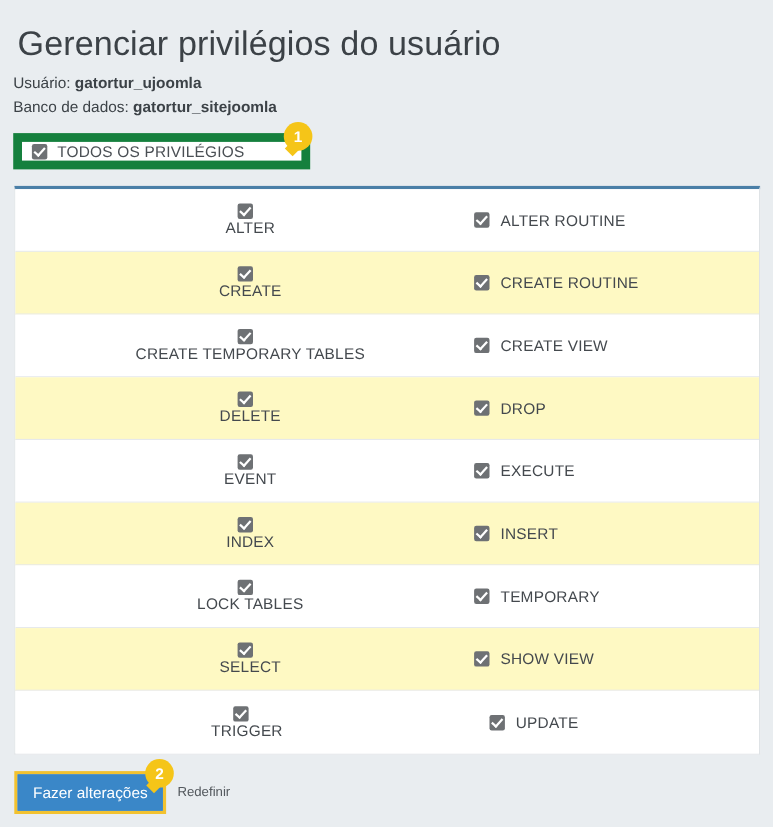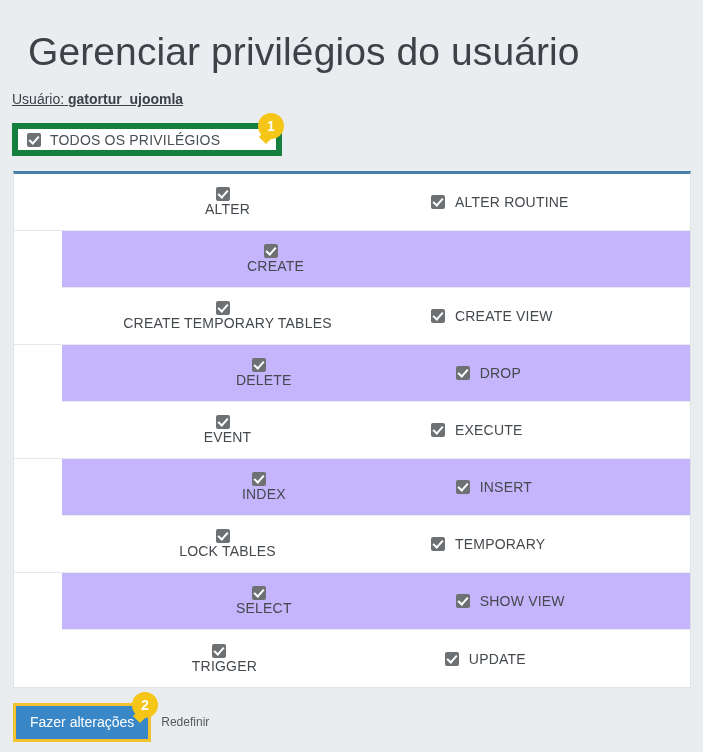--- a/index.html
+++ b/index.html
@@ -19,51 +19,51 @@
 
   .page {
     position: relative;
     width: 703px;
     height: 752px;
     padding: 0;
   }
 
   
   .page-title {
-    font-size: 39px;
+    font-size: 31px;
     font-weight: 400;
     color: #3c4247;
     letter-spacing: 0.1px;
-    margin: 16px;
+    margin: 4px;
     padding: 16px 0 0 12px;
     line-height: 40px;
   }
   .meta-line {
     font-size: 14px;
     color: #3c4247;
     padding-left: 12px;
     line-height: 22px;
   }
-  .meta-line:first-of-type { margin-top: 0; text-decoration: underline; }
+  .meta-line:first-of-type { margin-top: 0; }
   .meta-line b { font-weight: 700; }
 
   
   .allpriv-wrap {
     position: relative;
     margin: 13px 0 0 12px;
     width: 270px;
     height: 33px;
   }
   .allpriv-box {
     position: absolute;
     left: 0; top: 0;
     width: 270px;
     height: 33px;
     background: #ffffff;
-    border: 6px solid #15803d;
+    border: 8px solid #15803d;
     display: flex;
     align-items: center;
     padding-left: 9px;
   }
   .allpriv-label {
     font-size: 14px;
     color: #4a4f54;
     margin-left: 9px;
     letter-spacing: 0.2px;
   }
@@ -131,21 +131,21 @@
     background: #ffffff;
   }
   .row {
     display: flex;
     align-items: center;
     height: 57px;
     border-bottom: 1px solid #e6e9eb;
     background: #ffffff;
   }
   .row:last-child { border-bottom: none; gap: 20px; }
-  .row.alt { background: #c4b5fd; margin-left: 48px; }
+  .row.alt { background: #fef9c3; }
   .cell {
     display: flex;
     align-items: center;
     padding-left: 11px;
   }
   .cell.left  { width: 406px; flex-direction: column; }
   .cell.right { width: 260px; }
   .cell-label {
     font-size: 14px;
     color: #44494e;
@@ -198,20 +198,24 @@
 
 <div class="page">
 
   <h1 class="page-title">Gerenciar privilégios do usuário</h1>
 
   <div class="meta-line">
     <span>Usuário:</span>
     <b>gatortur_ujoomla</b>
   </div>
 
+  <div class="meta-line">
+    <span>Banco de dados:</span>
+    <b>gatortur_sitejoomla</b>
+  </div>
 
   <div class="allpriv-wrap">
     <div class="allpriv-box">
       <span class="cbx"></span>
       <span class="allpriv-label">TODOS OS PRIVILÉGIOS</span>
     </div>
     <div class="badge badge-1">1</div>
   </div>
 
   <div class="table" id="privileges-table">
@@ -222,20 +226,24 @@
         </div>
         <div class="cell right">
           <span class="cbx"></span>
           <span class="cell-label">ALTER ROUTINE</span>
         </div>
       </div>
       <div class="row alt">
         <div class="cell left">
           <span class="cbx"></span>
           <span class="cell-label">CREATE</span>
+        </div>
+        <div class="cell right">
+          <span class="cbx"></span>
+          <span class="cell-label">CREATE ROUTINE</span>
         </div>
       </div>
       <div class="row">
         <div class="cell left">
           <span class="cbx"></span>
           <span class="cell-label">CREATE TEMPORARY TABLES</span>
         </div>
         <div class="cell right">
           <span class="cbx"></span>
           <span class="cell-label">CREATE VIEW</span>

